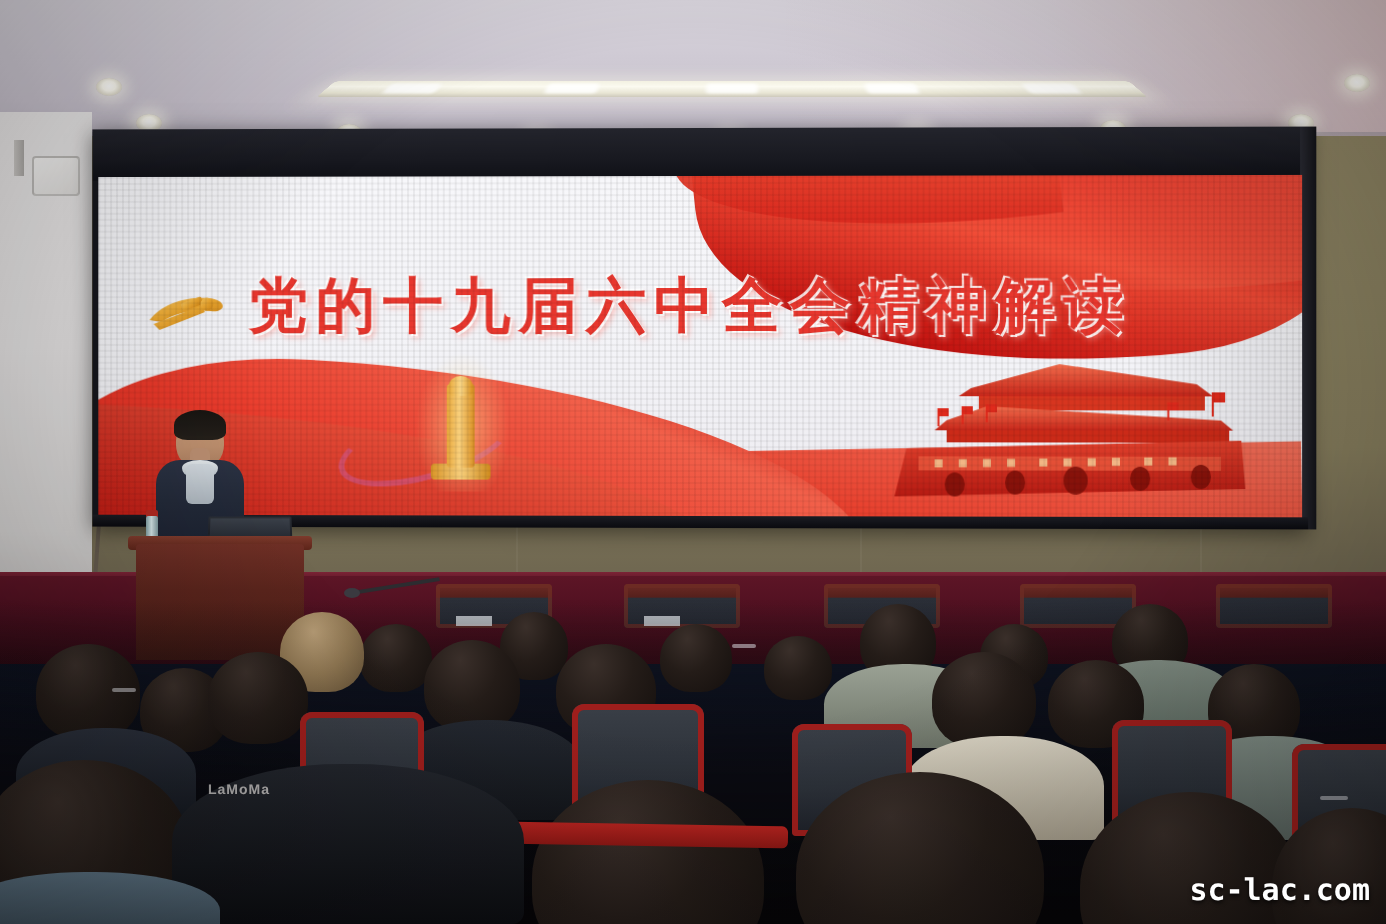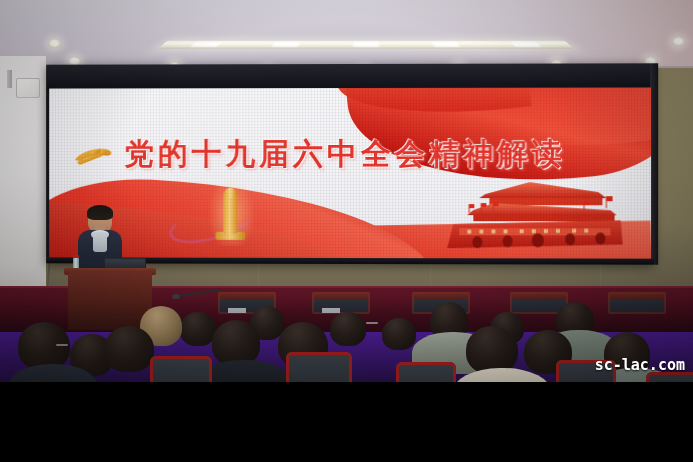--- a/index.html
+++ b/index.html
@@ -1,23 +1,23 @@
 <!DOCTYPE html>
 <html><head>
 <meta charset="utf-8">
 <style>
   * { margin:0; padding:0; box-sizing:border-box; }
   html,body { background:#000; }
   body { font-family:"Liberation Sans", sans-serif; }
 
   #scene {
     position:relative;
-    width:693px; height:382px;
+    width:693px; height:462px;
     overflow:hidden;
-    background:#6d28d9;
+    background:#0f172a;
   }
 
   
   .ceiling {
     position:absolute; left:0; top:0; width:693px; height:72px;
     background:linear-gradient(180deg,#d8d4dc 0%,#cfcad4 40%,#c8c2cd 70%,#b9b3bf 100%);
   }
   .ceiling-warm {
     position:absolute; right:0; top:0; width:300px; height:72px;
     background:linear-gradient(260deg,rgba(215,186,186,.75) 0%,rgba(210,195,200,.25) 55%,rgba(0,0,0,0) 100%);

